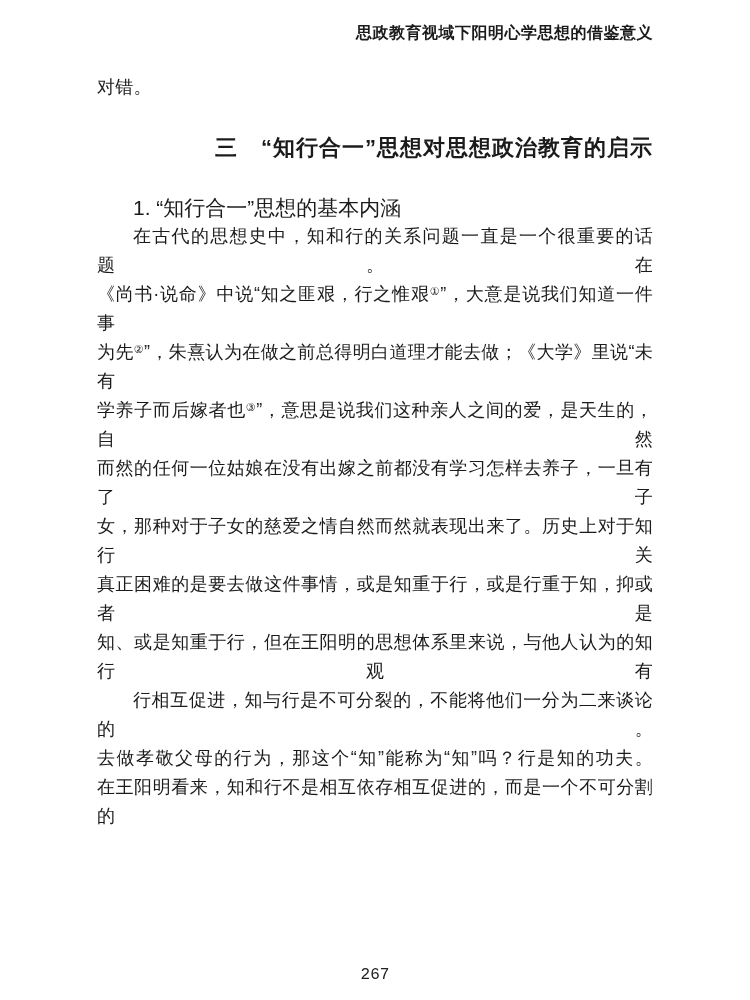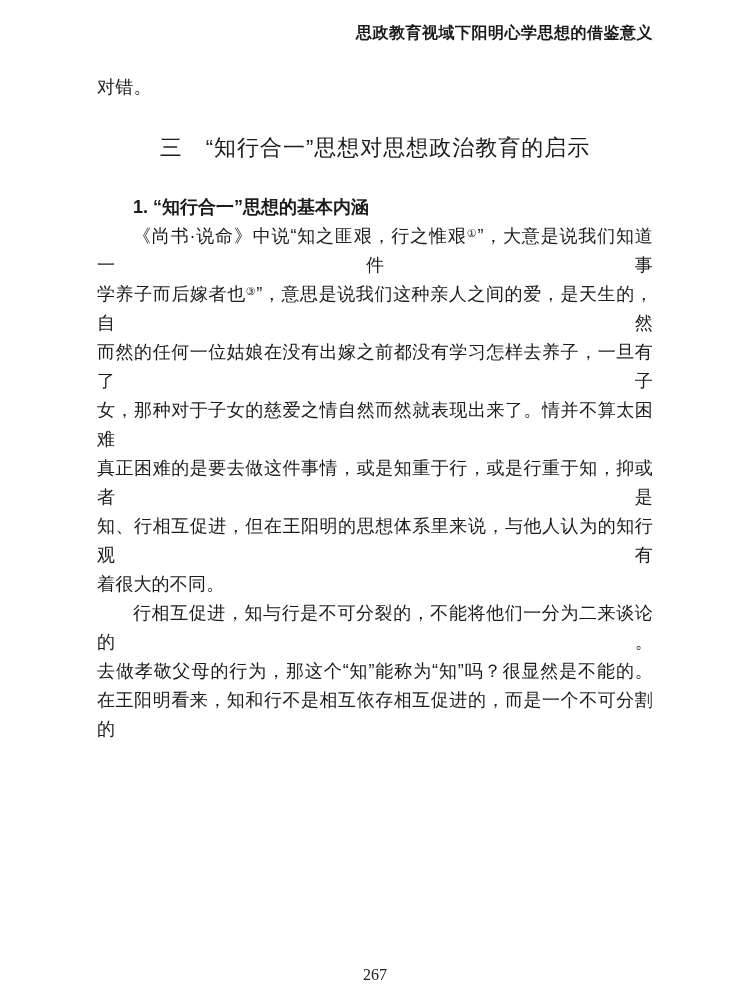--- a/index.html
+++ b/index.html
@@ -26,31 +26,31 @@
   }
 
   .carryover-line {
     margin-top: 31px;
     font-size: 18px;
     line-height: 29px;
   }
 
   .section-heading {
     margin: 31px 0 0 0;
-    text-align: center;
+    text-align: right;
     font-size: 22px;
-    font-weight: normal;
+    font-weight: bold;
     line-height: 30px;
     letter-spacing: 1px;
   }
 
   .subheading {
     margin: 0;
-    font-size: 18px;
-    font-weight: bold;
+    font-size: 21px;
+    font-weight: normal;
     line-height: 29px;
     padding-left: 36px;
   }
   .subheading.first-sub { margin-top: 30px; }
 
   .line {
     font-size: 18px;
     line-height: 29px;
     text-align: justify;
     text-align-last: justify;
@@ -64,53 +64,54 @@
     line-height: 0;
     vertical-align: 5px;
   }
 
   .page-number {
     position: absolute;
     left: 0;
     right: 0;
     bottom: 16px;
     text-align: center;
-    font-family: Liberation Serif, serif;
+    font-family: Liberation Mono, monospace;
     font-size: 16px;
     color: #222222;
   }
 </style>
 </head>
 <body>
 
 <div class="page">
 
   <div class="content-col">
 
     <div class="running-head">思政教育视域下阳明心学思想的借鉴意义</div>
 
     <div class="line no-stretch carryover-line">对错。</div>
 
     <h1 class="section-heading">三　“知行合一”思想对思想政治教育的启示</h1>
 
     <h2 class="subheading first-sub">1. “知行合一”思想的基本内涵</h2>
 
     <div class="para">
+        <div class="line">在古代的思想史中，知和行的关系问题一直是一个很重要的话题。在</div>
         <div class="line">《尚书·说命》中说“知之匪艰，行之惟艰<sup>①</sup>”，大意是说我们知道一件事</div>
+        <div class="line">为先<sup>②</sup>”，朱熹认为在做之前总得明白道理才能去做；《大学》里说“未有</div>
         <div class="line">学养子而后嫁者也<sup>③</sup>”，意思是说我们这种亲人之间的爱，是天生的，自然</div>
         <div class="line">而然的任何一位姑娘在没有出嫁之前都没有学习怎样去养子，一旦有了子</div>
-        <div class="line">女，那种对于子女的慈爱之情自然而然就表现出来了。情并不算太困难</div>
+        <div class="line">女，那种对于子女的慈爱之情自然而然就表现出来了。历史上对于知行关</div>
         <div class="line">真正困难的是要去做这件事情，或是知重于行，或是行重于知，抑或者是</div>
-        <div class="line">知、行相互促进，但在王阳明的思想体系里来说，与他人认为的知行观有</div>
+        <div class="line">知、或是知重于行，但在王阳明的思想体系里来说，与他人认为的知行观有</div>
       </div>
-    <div class="line no-stretch">着很大的不同。</div>
 
     <div class="para">
         <div class="line">行相互促进，知与行是不可分裂的，不能将他们一分为二来谈论的。</div>
-        <div class="line">去做孝敬父母的行为，那这个“知”能称为“知”吗？很显然是不能的。</div>
+        <div class="line">去做孝敬父母的行为，那这个“知”能称为“知”吗？行是知的功夫。</div>
         <div class="line">在王阳明看来，知和行不是相互依存相互促进的，而是一个不可分割的</div>
       </div>
 
     <div class="line no-stretch"></div>
 
   </div>
 
   <div class="page-number">267</div>
 
 </div>

